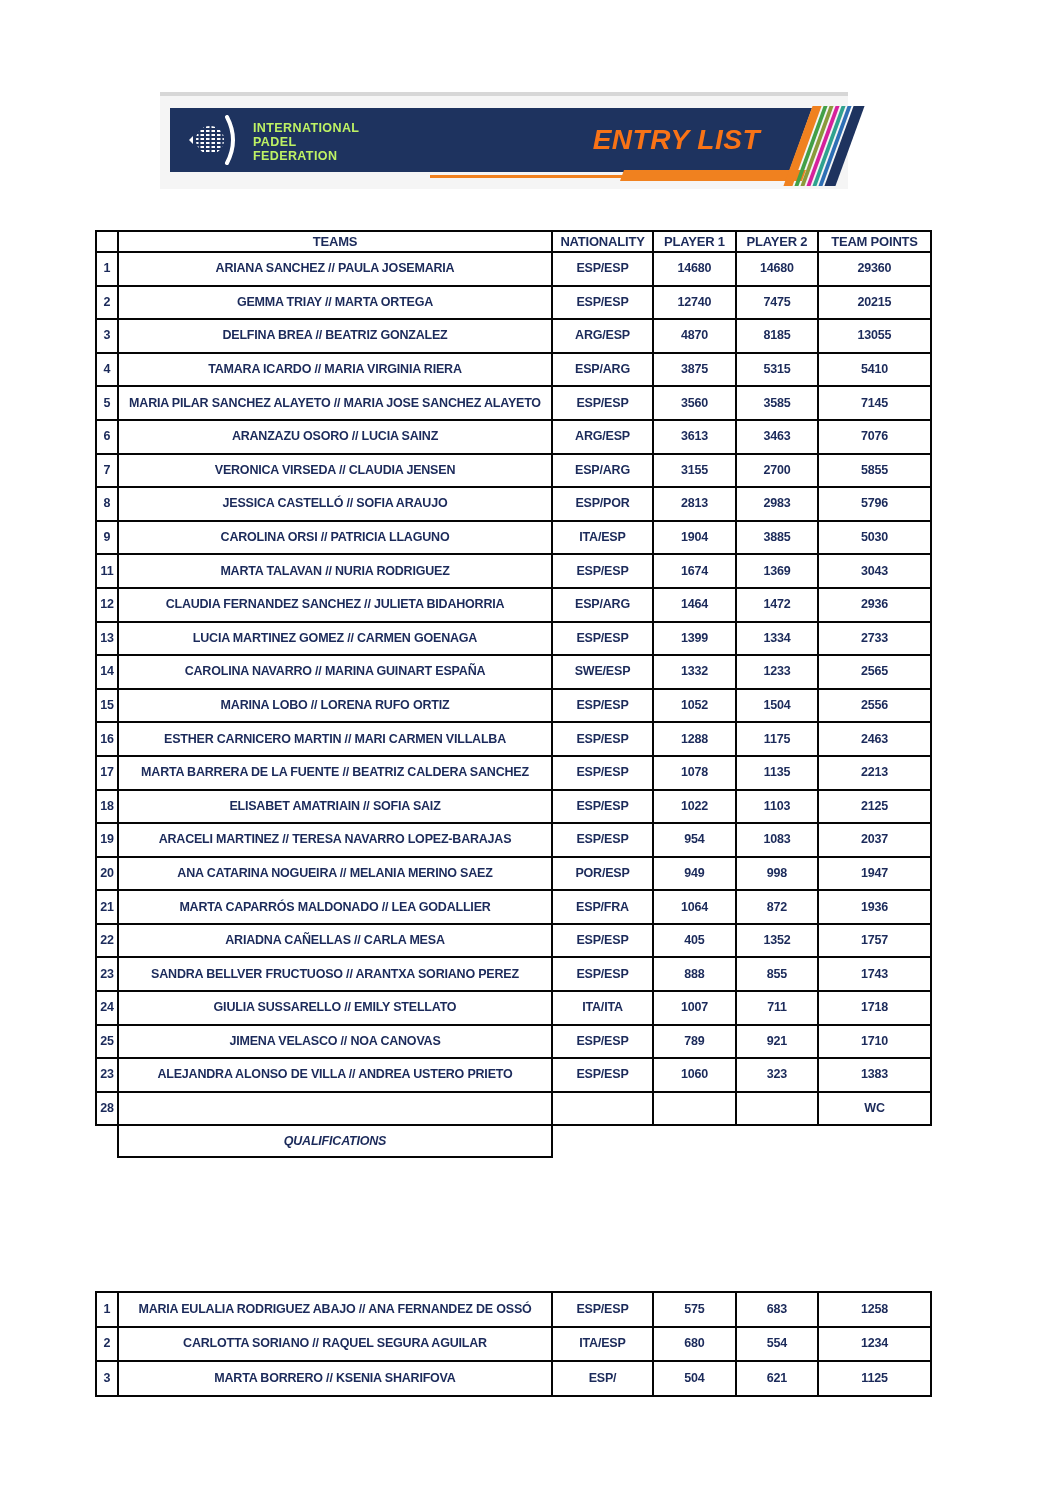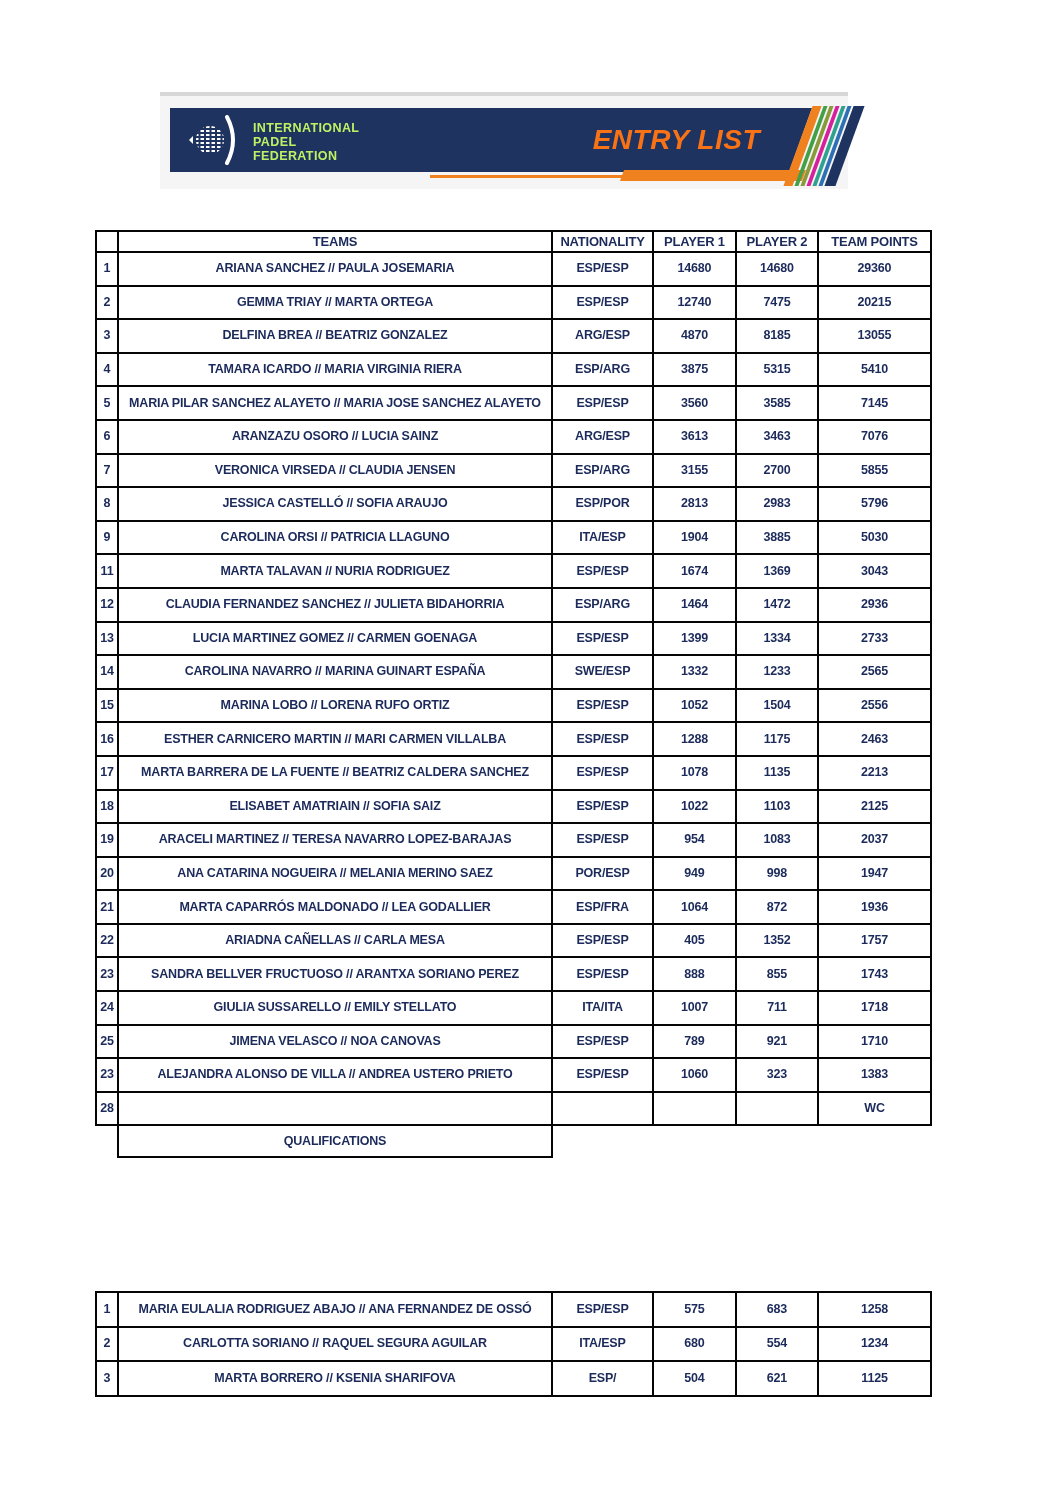--- a/index.html
+++ b/index.html
@@ -41,21 +41,21 @@
     overflow:hidden; white-space:nowrap; box-sizing:border-box;
   }
   #main-table { left:95px; top:202px; }
   #qual-table { left:95px; top:1263px; }
   tr.hdr td { height:21px; font-size:13px; }
   tr.row td  { height:33.6px; }
   #qual-table tr.row td { height:34.5px; }
   td.rank { text-align:right; padding-right:3px; padding-left:0; }
   td.points { color:#ee1111; }
   
-  tr.sep td { border:none; height:32px; }
+  tr.sep td { border:none; height:32px;font-style:italic; }
   tr.sep td.sep-teams {
     border-left:2px solid #050505; border-right:2px solid #050505; border-bottom:2px solid #050505;
   }
 </style>
 </head>
 <body>
 
 <div class="page">
 
   <div class="banner-backdrop"></div>

